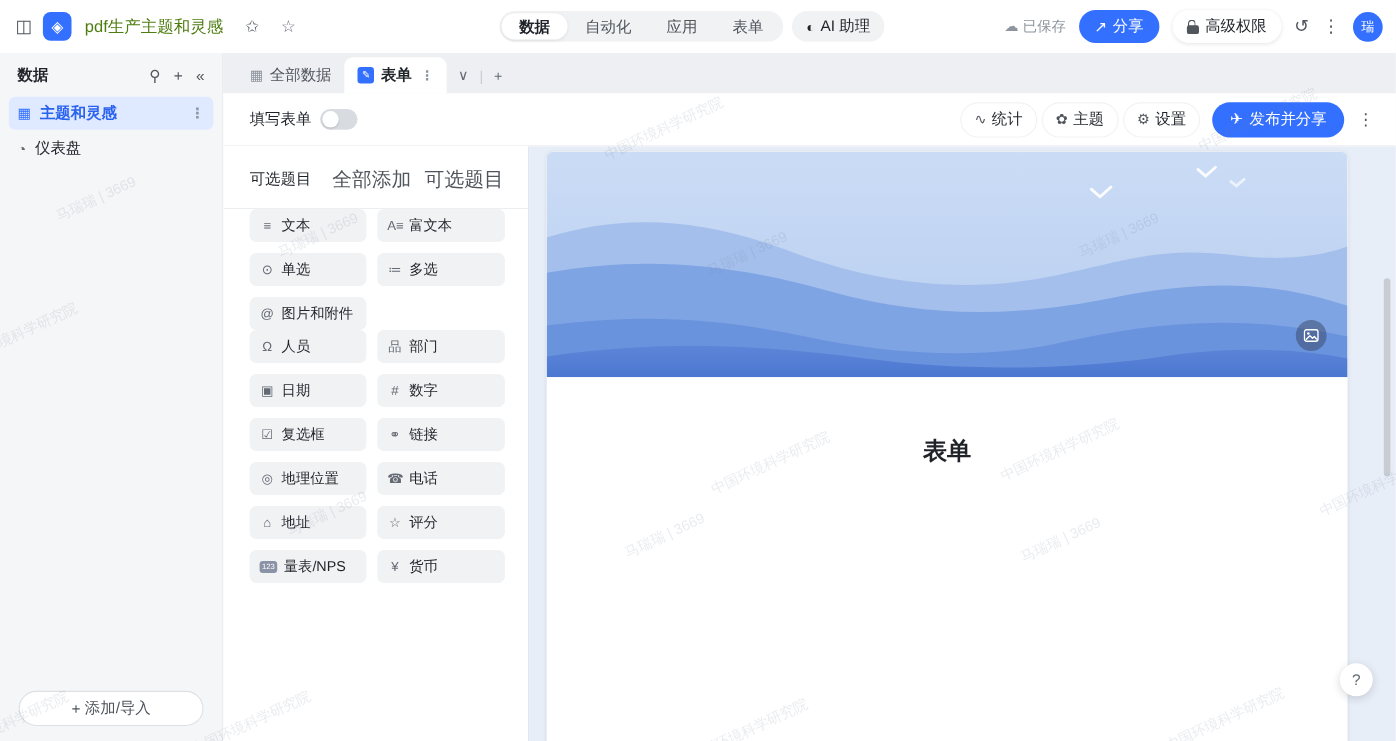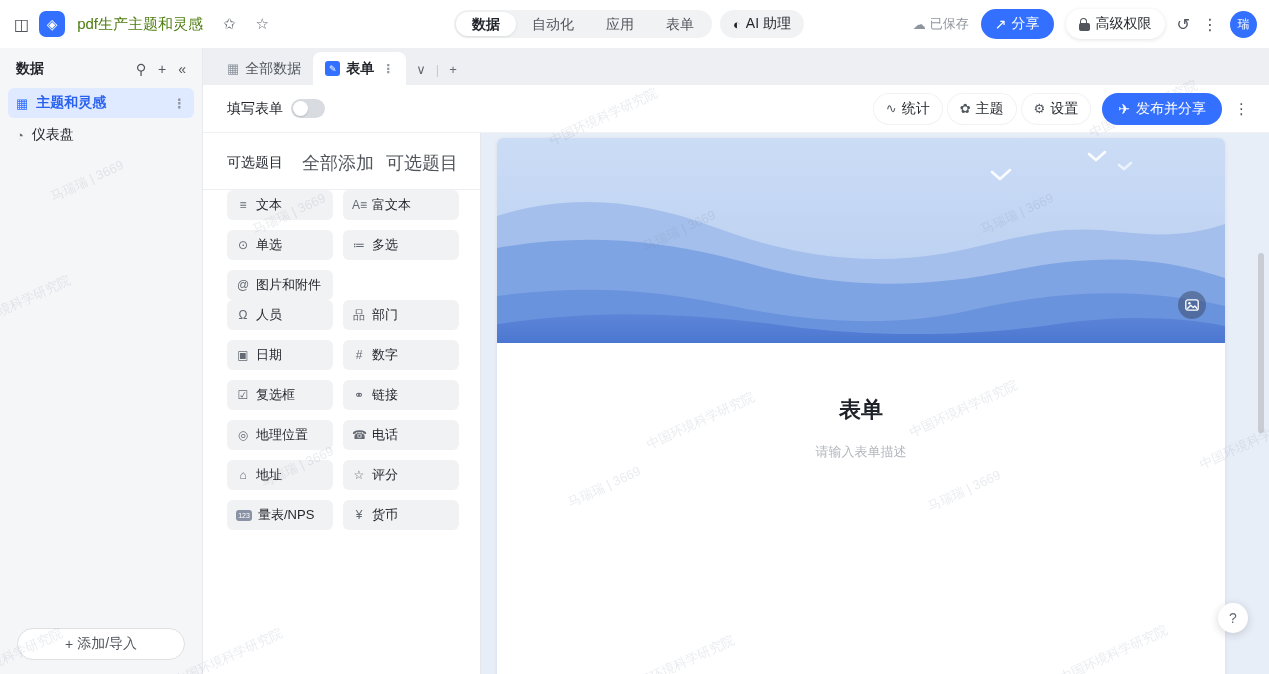--- a/index.html
+++ b/index.html
@@ -341,21 +341,20 @@
               <div class="img-btn">
                 <svg width="14" height="12" viewBox="0 0 14 12">
                   <rect x="0.8" y="0.8" width="12.4" height="10.4" rx="2" fill="none" stroke="#fff" stroke-width="1.3"></rect>
                   <circle cx="4.4" cy="4.2" r="1.2" fill="#fff"></circle>
                   <path d="M2.5,9.5 L5.8,6.2 L8.2,8.6 L9.8,7 L11.8,9.2" fill="none" stroke="#fff" stroke-width="1.3" stroke-linecap="round" stroke-linejoin="round"></path>
                 </svg>
               </div>
             </div>
 
             <div class="form-title">表单</div>
-            <div class="form-desc">请输入表单描述</div>
 
           </div>
 
           <div class="help-fab">?</div>
           <div class="scroll-thumb"></div>
         </section>
       </div>
     </main>
   </div>
 

